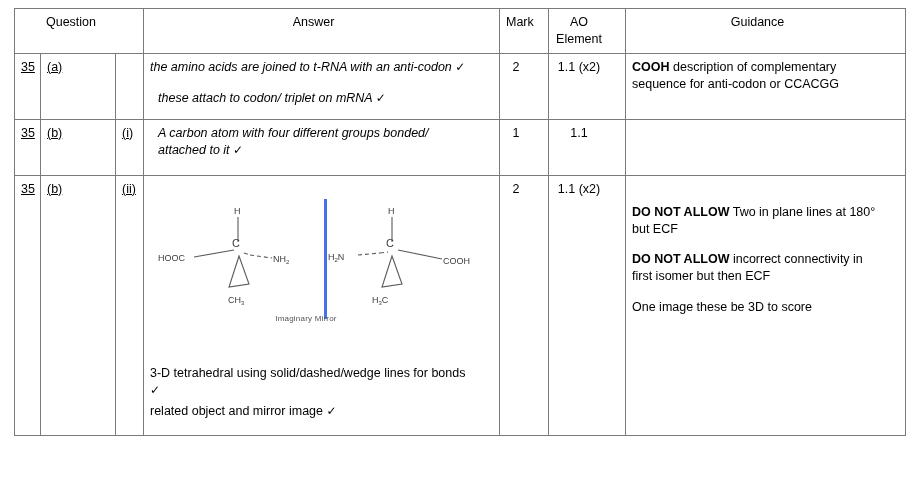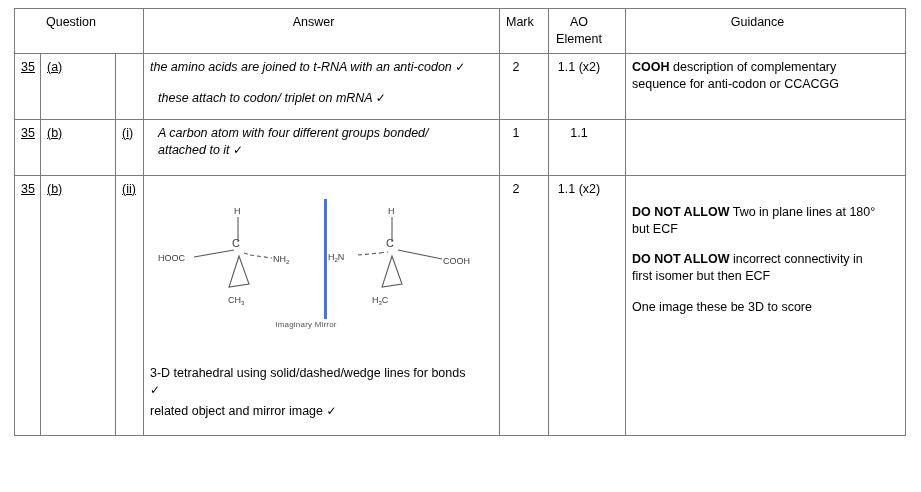--- a/index.html
+++ b/index.html
@@ -23,21 +23,21 @@
   td.ctr{text-align:center;font-weight:bold;}
   .tick{font-size:12px;display:inline;}
   .ansline{margin:0 0 14px 0;font-style:italic;}
   .ansline:last-child{margin-bottom:0;margin-left:8px;}
   .gline{margin:0 0 13px 0;}
   .gline:last-child{margin-bottom:0;}
   .gline b{font-weight:bold;}
   .lbl{margin:0 0 4px 0;}
   .postline{margin:0;}
   .diagwrap{position:relative;height:170px;margin:6px 0 8px 0;}
-  .mirror-caption{position:absolute;left:96px;top:132px;width:120px;text-align:center;
+  .mirror-caption{position:absolute;left:96px;top:126px;width:120px;text-align:center;
                   font-size:8px;color:#555;letter-spacing:.2px;}
   svg.struct{position:absolute;left:0;top:0;}
   .mirror-line{position:absolute;left:174px;top:12px;width:3px;height:120px;
                background:#4472e8;}
 </style>
 </head>
 <body>
 
 <div class="sheet">
   <table class="ms">

